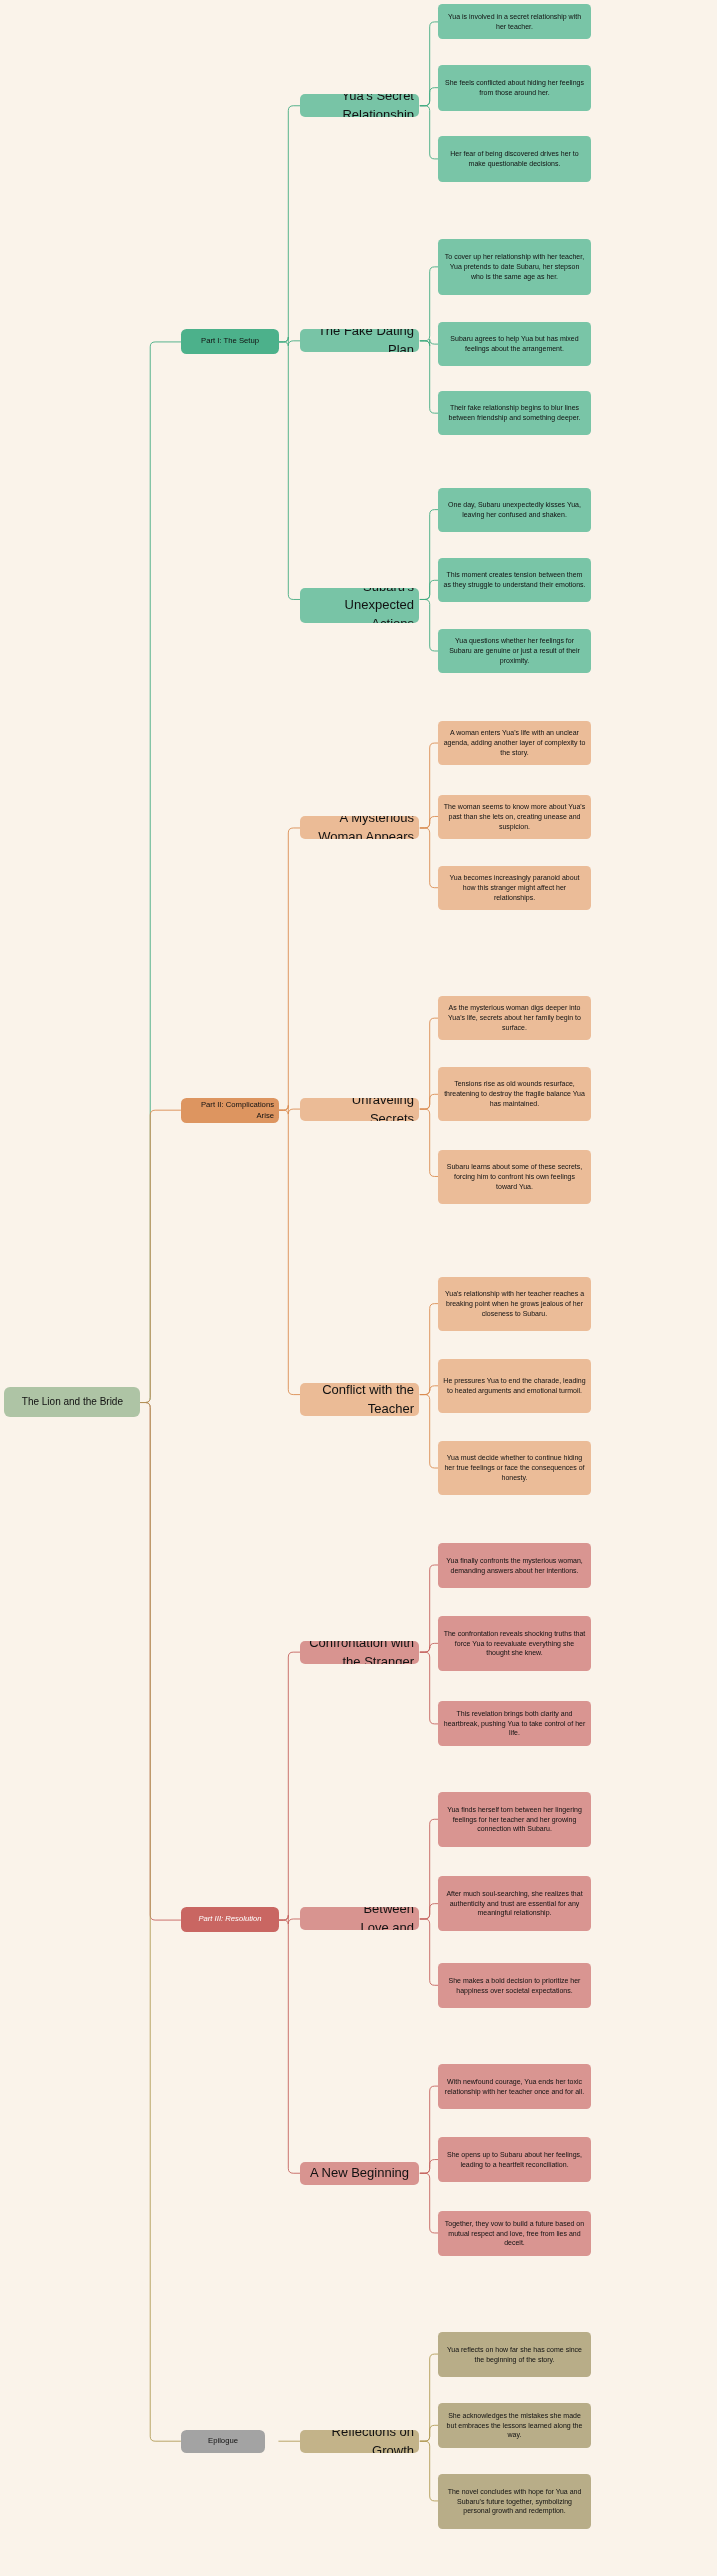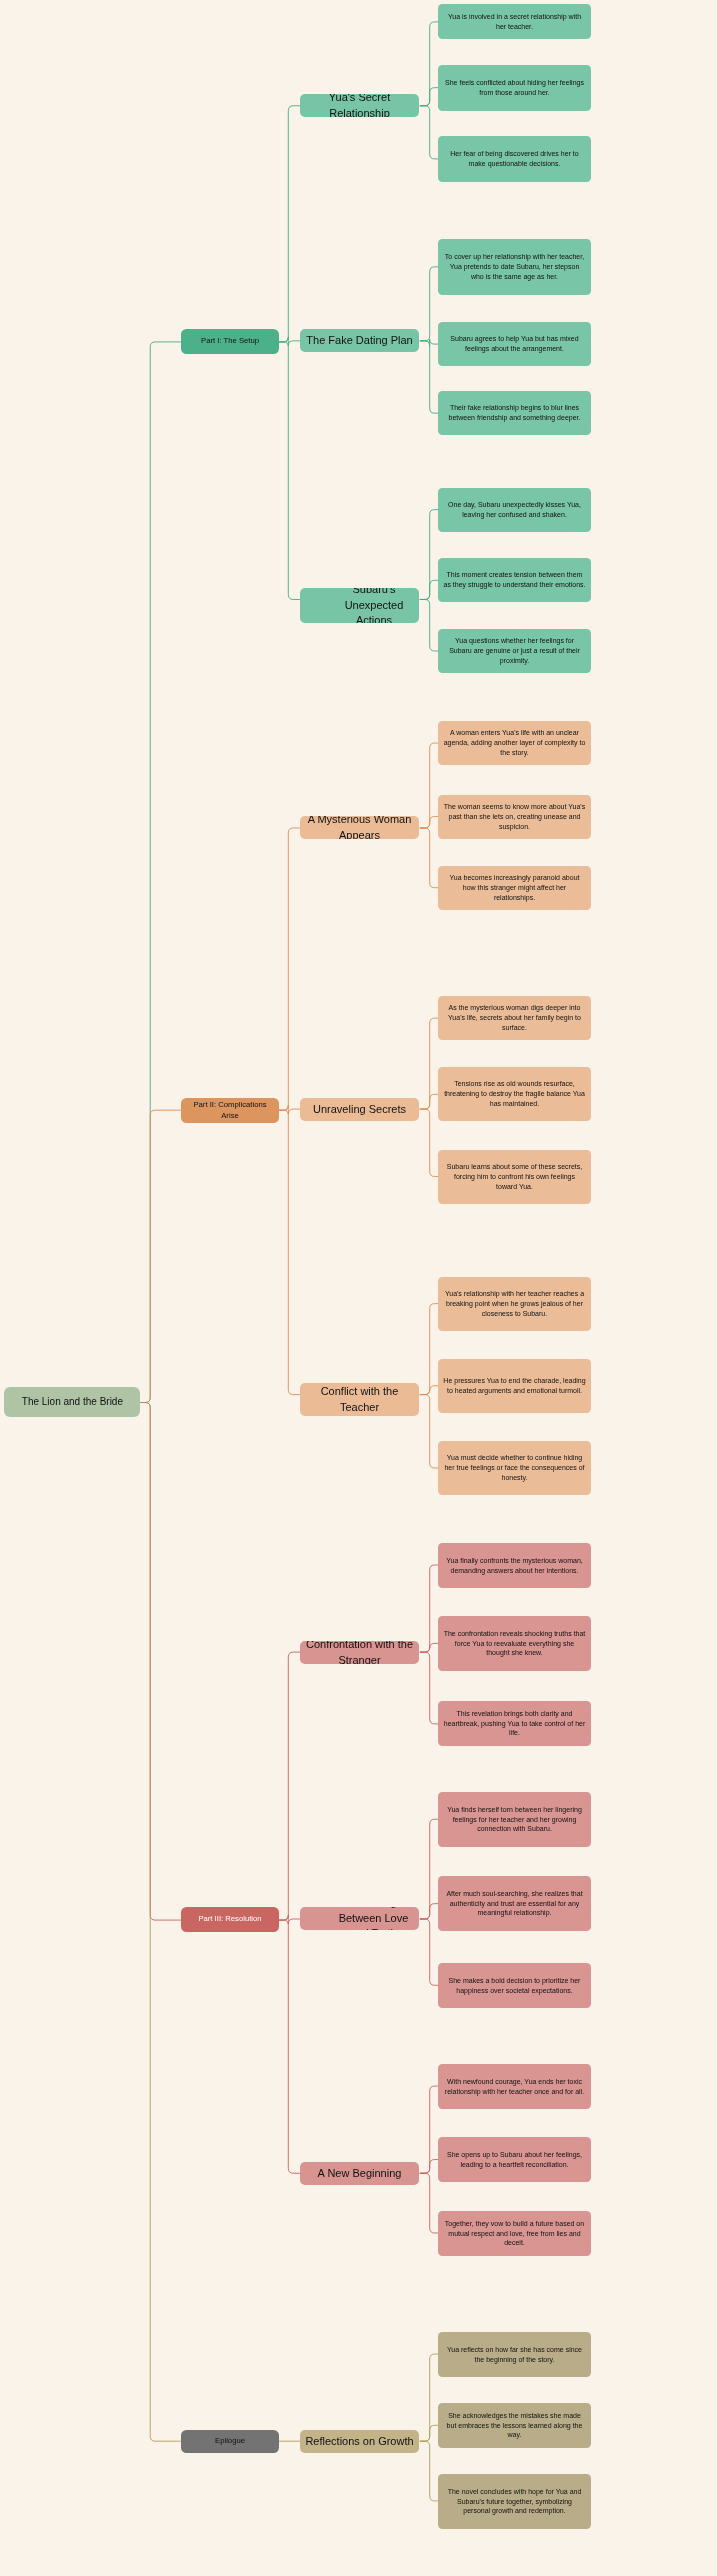--- a/index.html
+++ b/index.html
@@ -40,22 +40,23 @@
   }
   .node.root {
     font-size: 10px;
     border-radius: 6px;
   }
   .node.lvl1 {
     font-size: 7.7px;
     border-radius: 5.5px;
   }
   .node.lvl2 {
-    font-size: 11px;
+    font-size: 13px;
     border-radius: 5px;
+    text-align: right;
   }
   .node.lvl3 {
     font-size: 7px;
     border-radius: 4.4px;
   }
   .node.whitetext { color: #ffffff; }
 </style>
 </head>
 <body>
 
@@ -141,21 +142,21 @@
     </div>
     <div class="node lvl3" style="left: 438px; top: 488px; width: 153px; height: 44px; background: rgb(121, 197, 167);">
       <span>One day, Subaru unexpectedly kisses Yua, leaving her confused and shaken.</span>
     </div>
     <div class="node lvl3" style="left: 438px; top: 558px; width: 153px; height: 44px; background: rgb(121, 197, 167);">
       <span>This moment creates tension between them as they struggle to understand their emotions.</span>
     </div>
     <div class="node lvl3" style="left: 438px; top: 629px; width: 153px; height: 44px; background: rgb(121, 197, 167);">
       <span>Yua questions whether her feelings for Subaru are genuine or just a result of their proximity.</span>
     </div>
-    <div class="node lvl1" style="left: 181px; top: 1098px; width: 98px; height: 25px; background: rgb(221, 149, 96);">
+    <div class="node lvl1" style="left: 181px; top: 1098px; width: 98px; height: 25px; background: rgb(221, 149, 96); text-align: right;">
       <span>Part II: Complications Arise</span>
     </div>
     <div class="node lvl2" style="left: 300px; top: 816px; width: 119px; height: 23px; background: rgb(235, 187, 150);">
       <span>A Mysterious Woman Appears</span>
     </div>
     <div class="node lvl3" style="left: 438px; top: 721px; width: 153px; height: 44px; background: rgb(235, 188, 152);">
       <span>A woman enters Yua's life with an unclear agenda, adding another layer of complexity to the story.</span>
     </div>
     <div class="node lvl3" style="left: 438px; top: 795px; width: 153px; height: 44px; background: rgb(235, 188, 152);">
       <span>The woman seems to know more about Yua's past than she lets on, creating unease and suspicion.</span>
@@ -180,21 +181,21 @@
     </div>
     <div class="node lvl3" style="left: 438px; top: 1277px; width: 153px; height: 54px; background: rgb(235, 188, 152);">
       <span>Yua's relationship with her teacher reaches a breaking point when he grows jealous of her closeness to Subaru.</span>
     </div>
     <div class="node lvl3" style="left: 438px; top: 1359px; width: 153px; height: 54px; background: rgb(235, 188, 152);">
       <span>He pressures Yua to end the charade, leading to heated arguments and emotional turmoil.</span>
     </div>
     <div class="node lvl3" style="left: 438px; top: 1441px; width: 153px; height: 54px; background: rgb(235, 188, 152);">
       <span>Yua must decide whether to continue hiding her true feelings or face the consequences of honesty.</span>
     </div>
-    <div class="node lvl1 whitetext" style="left: 181px; top: 1907px; width: 98px; height: 25px; background: rgb(201, 102, 98);">
+    <div class="node lvl1 whitetext" style="left: 181px; top: 1907px; width: 98px; height: 25px; background: rgb(201, 102, 98); font-style: italic;">
       <span>Part III: Resolution</span>
     </div>
     <div class="node lvl2" style="left: 300px; top: 1641px; width: 119px; height: 23px; background: rgb(216, 148, 144);">
       <span>Confrontation with the Stranger</span>
     </div>
     <div class="node lvl3" style="left: 438px; top: 1543px; width: 153px; height: 45px; background: rgb(217, 149, 145);">
       <span>Yua finally confronts the mysterious woman, demanding answers about her intentions.</span>
     </div>
     <div class="node lvl3" style="left: 438px; top: 1616px; width: 153px; height: 55px; background: rgb(217, 149, 145);">
       <span>The confrontation reveals shocking truths that force Yua to reevaluate everything she thought she knew.</span>
@@ -219,21 +220,21 @@
     </div>
     <div class="node lvl3" style="left: 438px; top: 2064px; width: 153px; height: 45px; background: rgb(217, 149, 145);">
       <span>With newfound courage, Yua ends her toxic relationship with her teacher once and for all.</span>
     </div>
     <div class="node lvl3" style="left: 438px; top: 2137px; width: 153px; height: 45px; background: rgb(217, 149, 145);">
       <span>She opens up to Subaru about her feelings, leading to a heartfelt reconciliation.</span>
     </div>
     <div class="node lvl3" style="left: 438px; top: 2211px; width: 153px; height: 45px; background: rgb(217, 149, 145);">
       <span>Together, they vow to build a future based on mutual respect and love, free from lies and deceit.</span>
     </div>
-    <div class="node lvl1" style="left: 181px; top: 2430px; width: 98px; height: 23px; background: #737373;">
+    <div class="node lvl1" style="left: 181px; top: 2430px; width: 84px; height: 23px; background: #a3a3a3;">
       <span>Epilogue</span>
     </div>
     <div class="node lvl2" style="left: 300px; top: 2430px; width: 119px; height: 23px; background: rgb(195, 179, 137);">
       <span>Reflections on Growth</span>
     </div>
     <div class="node lvl3" style="left: 438px; top: 2332px; width: 153px; height: 45px; background: rgb(184, 173, 136);">
       <span>Yua reflects on how far she has come since the beginning of the story.</span>
     </div>
     <div class="node lvl3" style="left: 438px; top: 2403px; width: 153px; height: 45px; background: rgb(184, 173, 136);">
       <span>She acknowledges the mistakes she made but embraces the lessons learned along the way.</span>

